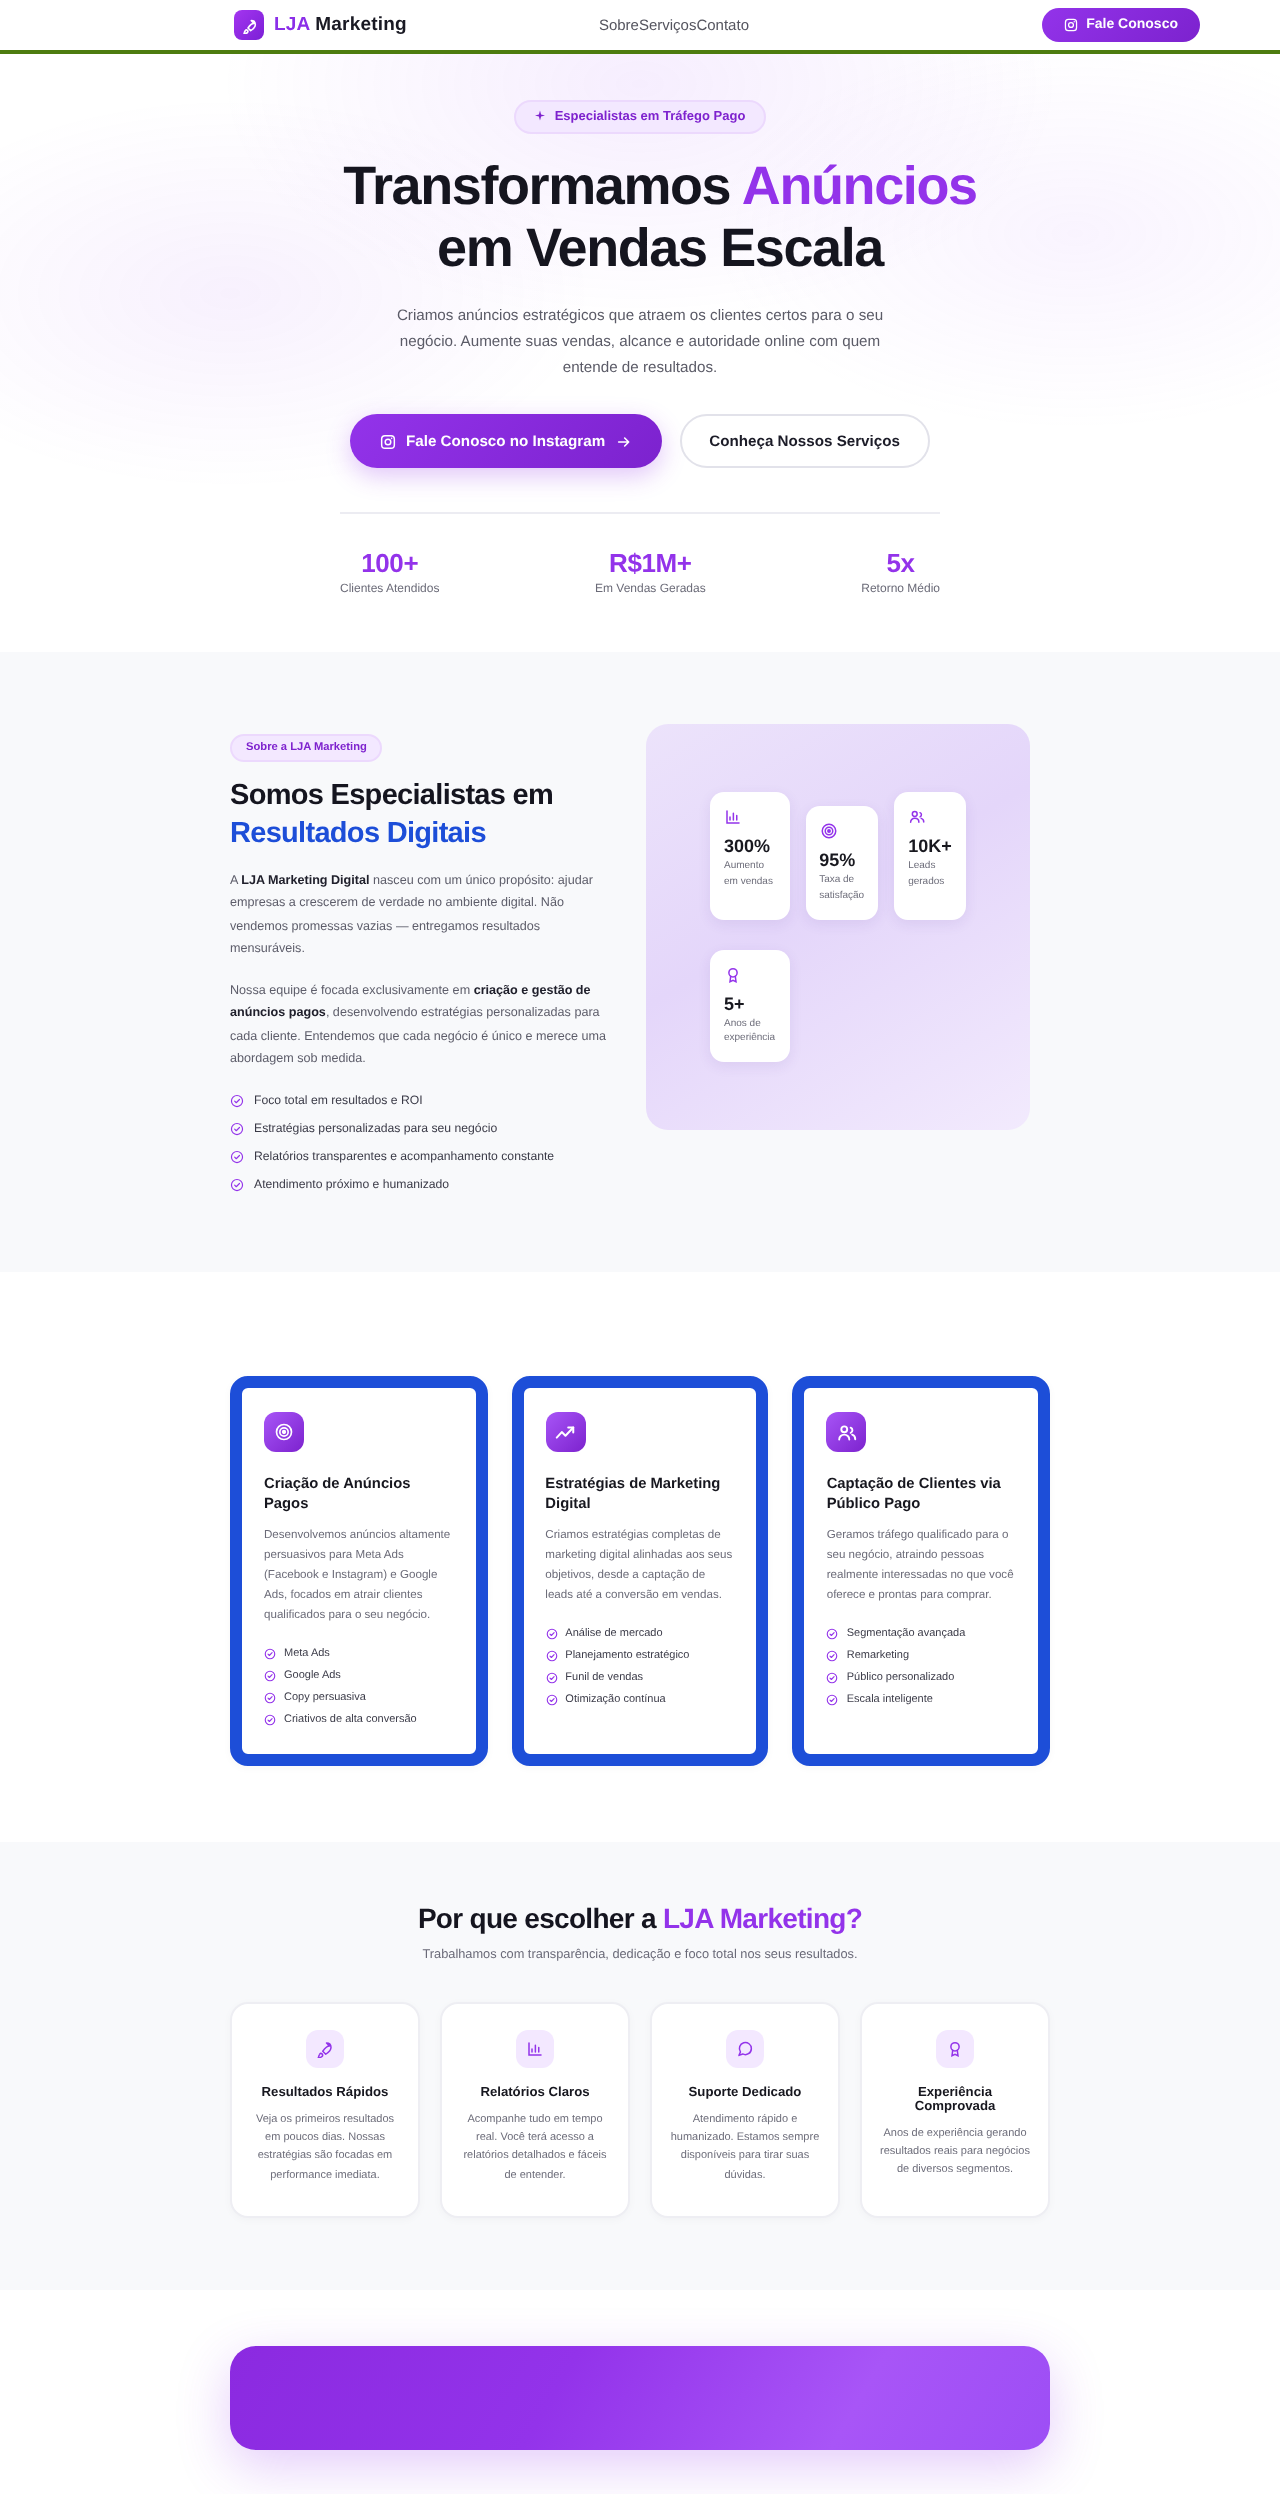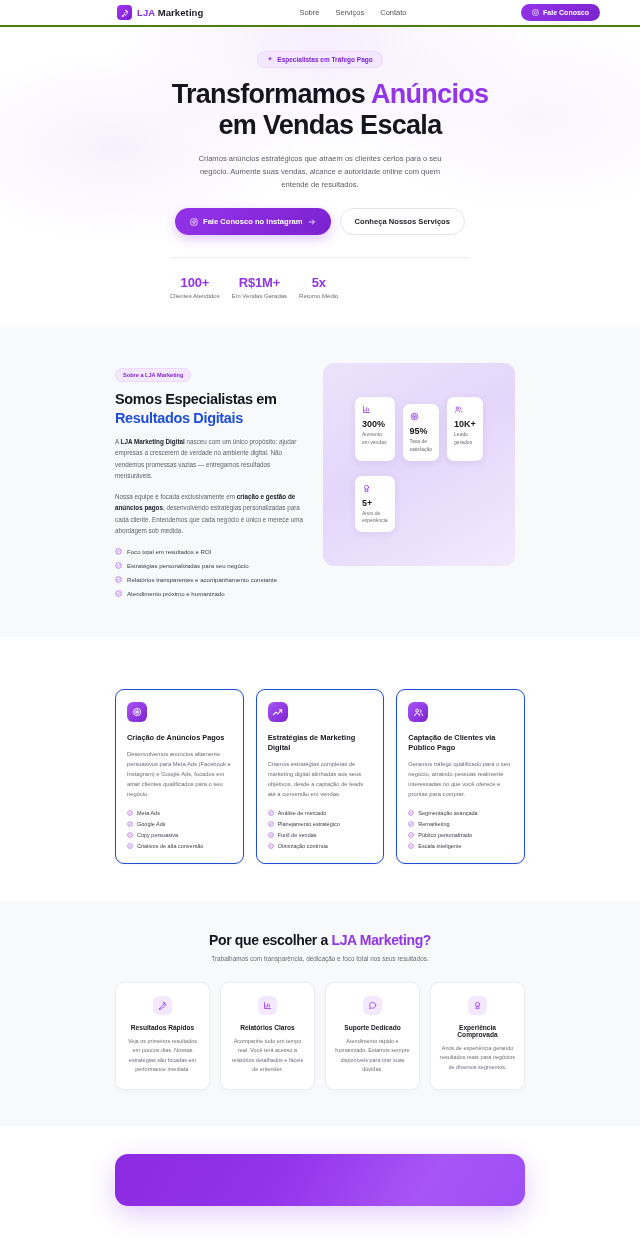--- a/index.html
+++ b/index.html
@@ -23,21 +23,21 @@
   }
   .brand { display:flex; align-items:center; gap:5px; margin-left:103px; }
   .logo-box {
     width:15px; height:15px; border-radius:4px;
     background:linear-gradient(135deg,#a435f0,#7b1fd6);
     display:flex; align-items:center; justify-content:center;
     color:#fff; font-size:8px; line-height:1;
   }
   .brand-text { font-size:9.5px; font-weight:700; letter-spacing:.1px; }
   .brand-text .accent { color:#8b2fe8; }
-  .nav { display:flex; gap:16px; margin-left:96px; }
+  .nav { display:flex; margin-left:96px; }
   .nav a { font-size:7.5px; color:#55555f; text-decoration:none; }
   .header-cta {
     margin-left:auto; margin-right:26px;
     background:linear-gradient(135deg,#9333ea,#7c22ce);
     color:#fff; font-size:7px; font-weight:600;
     border:none; border-radius:20px;
     padding:5px 11px; display:flex; align-items:center; gap:4px;
     cursor:pointer;
   }
   .ico { display:inline-flex; align-items:center; justify-content:center; }
@@ -83,21 +83,21 @@
   .btn-secondary {
     background:#fff; color:#1c1c28;
     border:1px solid #e2e2ea; border-radius:22px;
     font-size:7.6px; font-weight:700;
     padding:8px 14px; cursor:pointer;
   }
   .stats-row {
     margin-top:22px; padding-top:17px;
     border-top:1px solid #ececf2;
     width:300px; margin-left:auto; margin-right:auto;
-    display:flex; text-align:center;gap:12px;
+    display:flex; justify-content:space-between; text-align:center;gap:12px;
   }
   .stat-num { font-size:13px; font-weight:700; color:#9333ea; letter-spacing:-.2px; }
   .stat-lbl { font-size:6px; color:#6b6b78; margin-top:3px; }
 
   
   .about {
     background:#f8f9fb;
     padding:36px 0 40px;
   }
   .wrap { width:410px; margin:0 auto; }
@@ -143,21 +143,21 @@
     margin-top:9px; font-size:14.5px; line-height:1.26;
     font-weight:700; letter-spacing:-.35px; color:#15151f;
   }
   .sec-head h2 .accent { color:#9333ea; }
   .sec-head p {
     margin:8px auto 0; max-width:245px;
     font-size:6.4px; line-height:1.75; color:#6a6a78;
   }
   .cards-3 { margin-top:20px; display:flex; gap:12px; text-align:left; }
   .svc-card {
-    flex:1; background:#fff; border:1px solid #1d4ed8;
+    flex:1; background:#fff; border:6px solid #1d4ed8;
     border-radius:9px; padding:12px 11px 14px;
     box-shadow:0 1px 4px rgba(20,20,40,.035);
   }
   .svc-ico {
     width:20px; height:20px; border-radius:6px;
     background:linear-gradient(135deg,#a855f7,#7c22ce);
     display:flex; align-items:center; justify-content:center;
     color:#fff; font-size:9px;
   }
   .svc-title {

